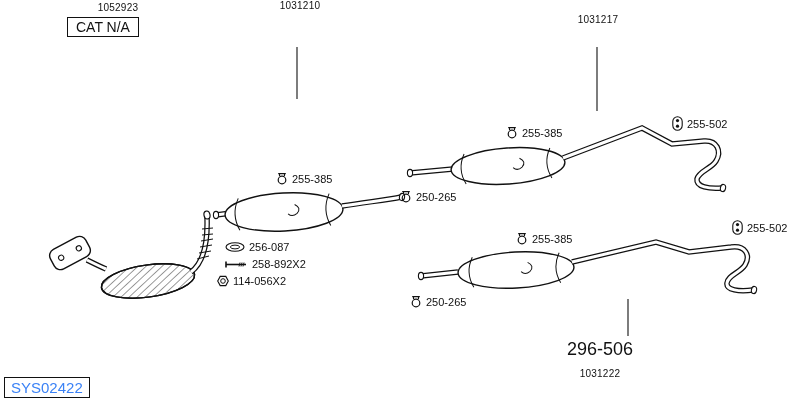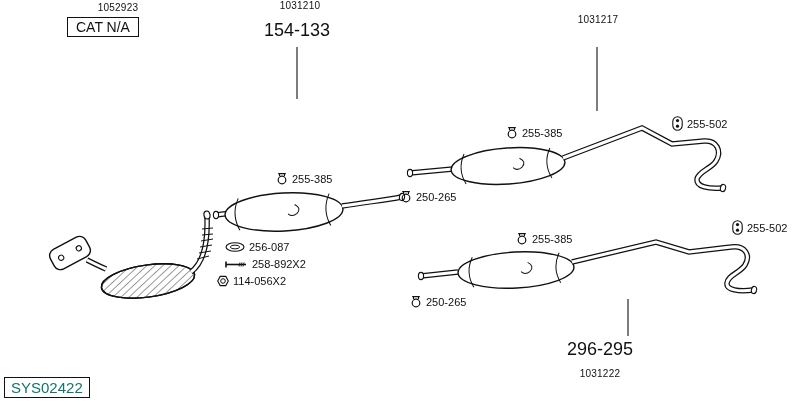--- a/index.html
+++ b/index.html
@@ -5,21 +5,21 @@
   * { margin:0; padding:0; box-sizing:border-box; }
   html,body { background:#ffffff; }
   #stage {
     position:relative; width:801px; height:409px; background:#ffffff;
     font-family:"Liberation Sans", sans-serif; color:#111; overflow:hidden;
   }
   #art { position:absolute; left:0; top:0; }
   .ref { position:absolute; width:90px; text-align:center; font-size:10px; letter-spacing:.2px; }
   .big { position:absolute; width:130px; text-align:center; font-size:18px; font-weight:400; }
   .boxed { position:absolute; border:1.5px solid #111; padding:1px 8px; font-size:14px; background:#fff; }
-  .sys { position:absolute; border:1.5px solid #111; padding:1px 6px; font-size:15px; background:#fff; color:#0f766e; }
+  .sys { position:absolute; border:1.5px solid #111; padding:1px 6px; font-size:15px; background:#fff; color:#3b82f6; }
   .plabel { position:absolute; display:flex; align-items:center; gap:4px; font-size:11px; white-space:nowrap; }
   .plabel svg { flex:0 0 auto; display:block; }
 </style>
 </head>
 <body>
 
 <div id="stage">
 
   <svg id="art" width="801" height="409" viewBox="0 0 801 409">
     <defs>
@@ -102,25 +102,24 @@
       <path d="M572 262 L 656 242 L 689 252 L 731 247 C 745 245 751 255 745 265 C 740 273 728 275 727 283 C 726 290 739 292 753 290" stroke-width="5.5"></path>
       <path d="M572 262 L 656 242 L 689 252 L 731 247 C 745 245 751 255 745 265 C 740 273 728 275 727 283 C 726 290 739 292 753 290" stroke="#fff" stroke-width="3"></path>
       <ellipse cx="754" cy="290" rx="2.6" ry="3.6" transform="rotate(10 754 290)" stroke-width="1.1" fill="#fff"></ellipse>
     </g>
   </svg>
 
   <div class="ref" style="left:73px;top:2px">1052923</div>
   <div class="boxed" style="left:67px;top:17px">CAT N/A</div>
 
   <div class="ref" style="left:255px;top:0">1031210</div>
-  <div class="big" style="left:232px;top:20px">154-133</div>
 
   <div class="ref" style="left:553px;top:14px">1031217</div>
 
-  <div class="big" style="left:535px;top:339px">296-295</div>
+  <div class="big" style="left:535px;top:339px">296-506</div>
   <div class="ref" style="left:555px;top:368px">1031222</div>
 
   <div class="plabel" style="left:276px;top:172px">
     <svg width="12" height="13" viewBox="0 0 12 13">
       <path d="M3.5 4 L3.5 1 M8.5 4 L8.5 1 M2.2 1.6 L9.8 1.6" stroke="#111" stroke-width="1.1" fill="none"></path>
       <circle cx="6" cy="8" r="3.8" stroke="#111" stroke-width="1.2" fill="none"></circle>
     </svg>
     <span>255-385</span>
   </div>
 

